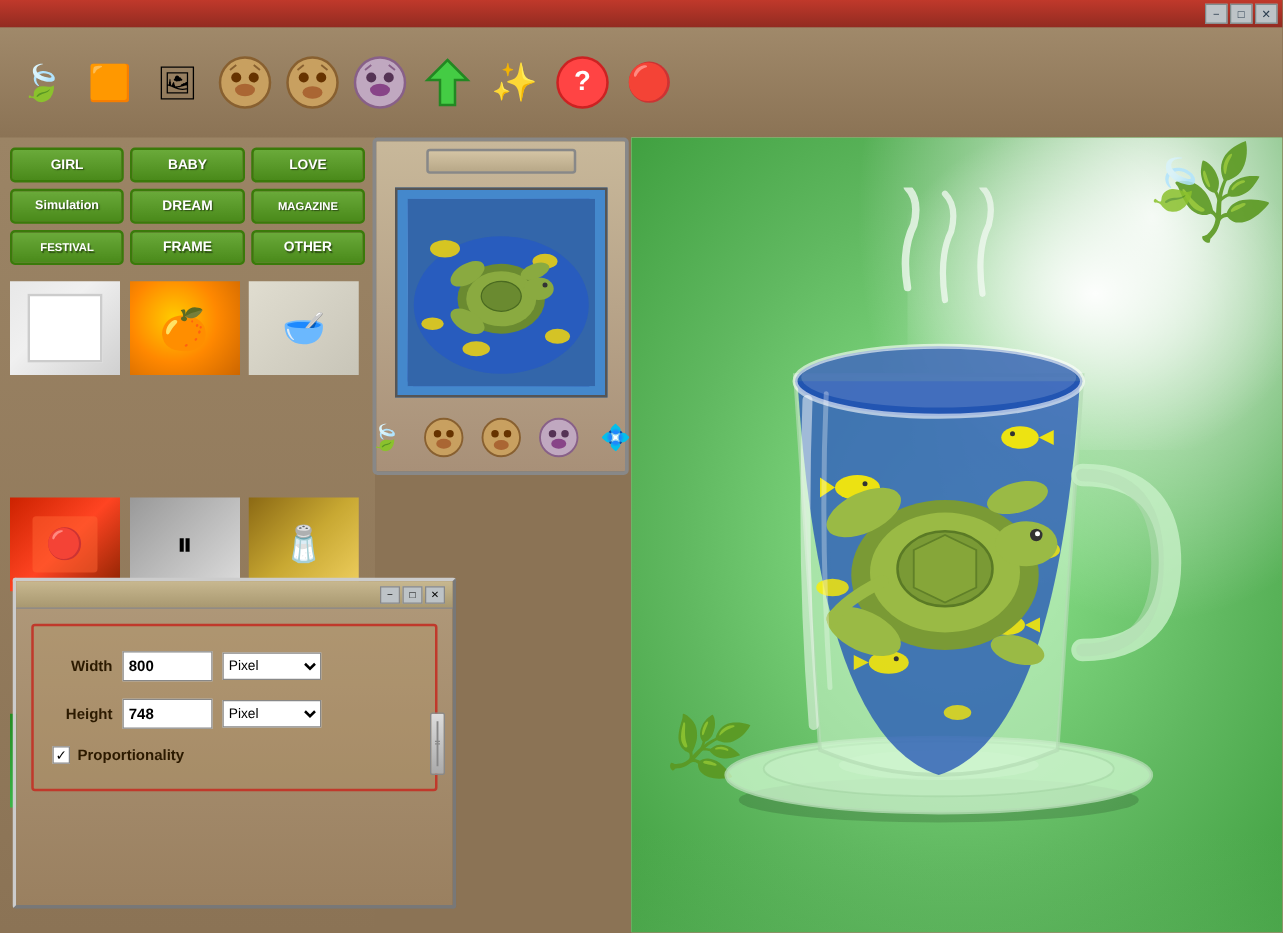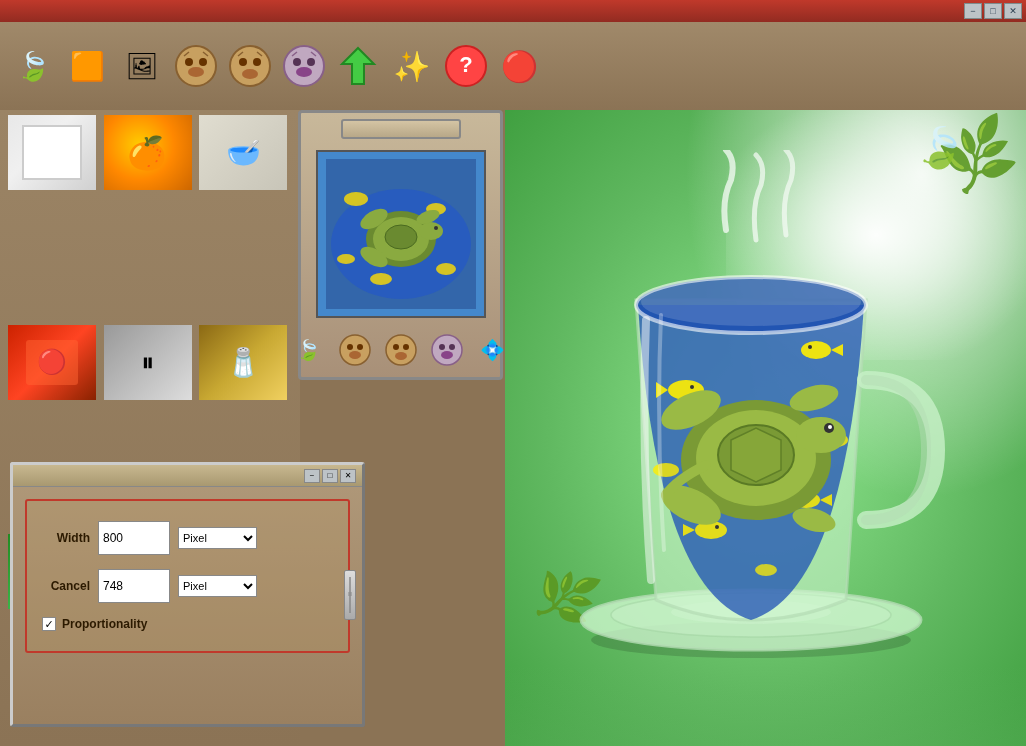--- a/index.html
+++ b/index.html
@@ -130,22 +130,22 @@
       padding: 20px 15px; background: rgba(180,150,100,0.3);
     }
     .field-row {
       display: flex; align-items: center; margin-bottom: 14px; gap: 8px;
     }
     .field-label {
       width: 48px; text-align: right; font-size: 12px;
       color: #2c1a00; font-weight: bold;
     }
     .field-input {
-      width: 72px; height: 34px; background: white;
-      border: 1px solid #888; padding: 0 4px; font-size: 12px;
+      width: 72px; height: 24px; background: white;
+      border: 1px solid #888; padding: 0 4px; font-size: 12px; font-weight: bold;
     }
     .field-select {
       width: 79px; height: 22px; background: white;
       border: 1px solid #888; font-size: 11px;
     }
     .checkbox-row {
       display: flex; align-items: center; gap: 6px; margin-top: 6px;
     }
     .check-box {
       width: 14px; height: 14px; background: white; border: 1px solid #888;
@@ -254,20 +254,31 @@
         <text x="22" y="28" text-anchor="middle" font-size="22" font-weight="bold" fill="white">?</text>
       </svg>
   </div>
   <div class="toolbar-icon" style="font-size:30px;">🔴</div>
 </div>
 
 <div class="main-content">
 
   <div class="left-panel">
 
+    <div class="category-grid">
+      <div class="cat-btn">GIRL</div>
+      <div class="cat-btn">BABY</div>
+      <div class="cat-btn">LOVE</div>
+      <div class="cat-btn" style="font-size:10px;">Simulation</div>
+      <div class="cat-btn">DREAM</div>
+      <div class="cat-btn" style="font-size:9px;">MAGAZINE</div>
+      <div class="cat-btn" style="font-size:9px;">FESTIVAL</div>
+      <div class="cat-btn">FRAME</div>
+      <div class="cat-btn">OTHER</div>
+    </div>
 
     <div class="thumb-grid">
 
       <div class="thumb-item thumb-1" style="background: linear-gradient(135deg, #e8e8e8 0%, #f0f0f0 40%, #d0d0d0 100%); display:flex;align-items:center;justify-content:center;">
         <div style="width:60px;height:55px;background:white;border:2px solid #ccc;"></div>
       </div>
       <div class="thumb-item thumb-2" style="background: radial-gradient(circle at 40% 40%, #ffcc00, #ff8800, #cc6600);">
         <div style="width:100%;height:100%;display:flex;align-items:center;justify-content:center;font-size:32px;">🍊</div>
       </div>
       <div class="thumb-item thumb-3" style="background: linear-gradient(135deg, #e0ddd0, #c8c5b8);">
@@ -452,21 +463,21 @@
       <span class="field-label">Width</span>
       <input class="field-input" type="text" value="800" style="">
       <select class="field-select">
         <option>Pixel</option>
         <option>cm</option>
         <option>inch</option>
       </select>
     </div>
 
     <div class="field-row">
-      <span class="field-label">Cancel</span>
+      <span class="field-label">Height</span>
       <input class="field-input" type="text" value="748" style="">
       <select class="field-select">
         <option>Pixel</option>
         <option>cm</option>
         <option>inch</option>
       </select>
     </div>
 
     <div class="resize-handle">
       <svg width="8" height="40" viewBox="0 0 8 40">

